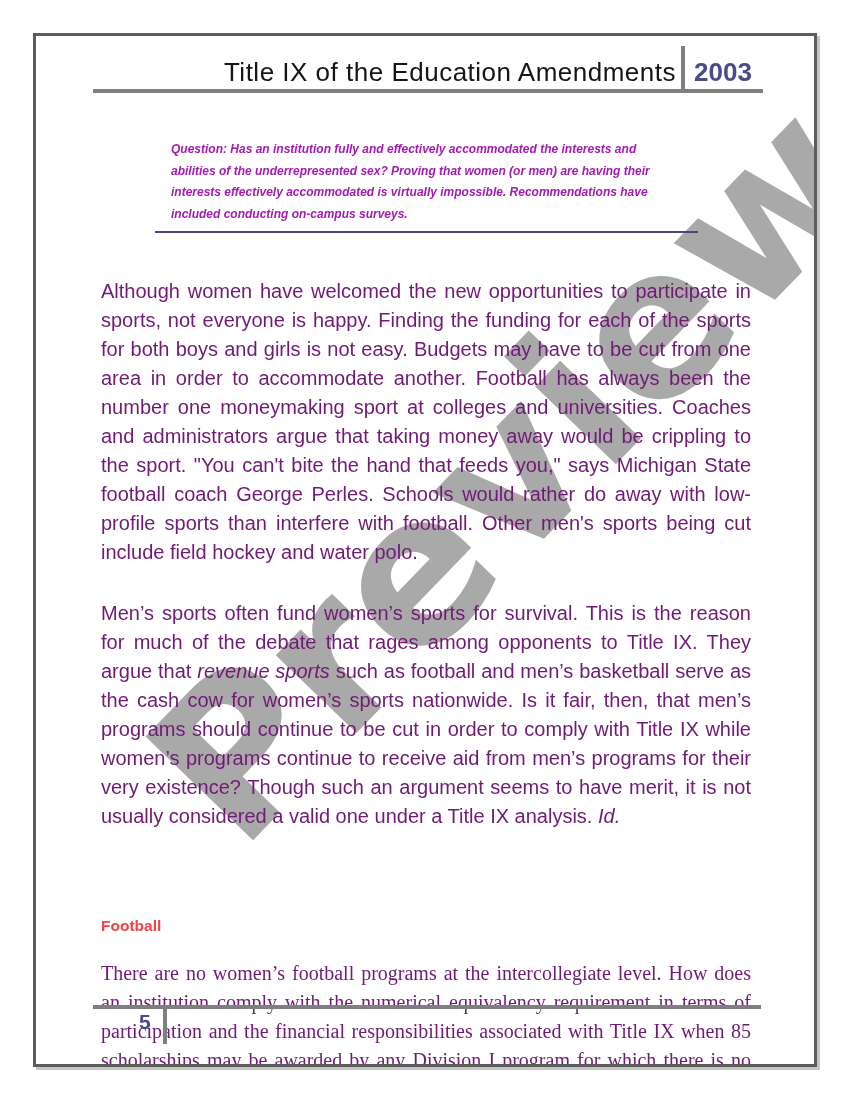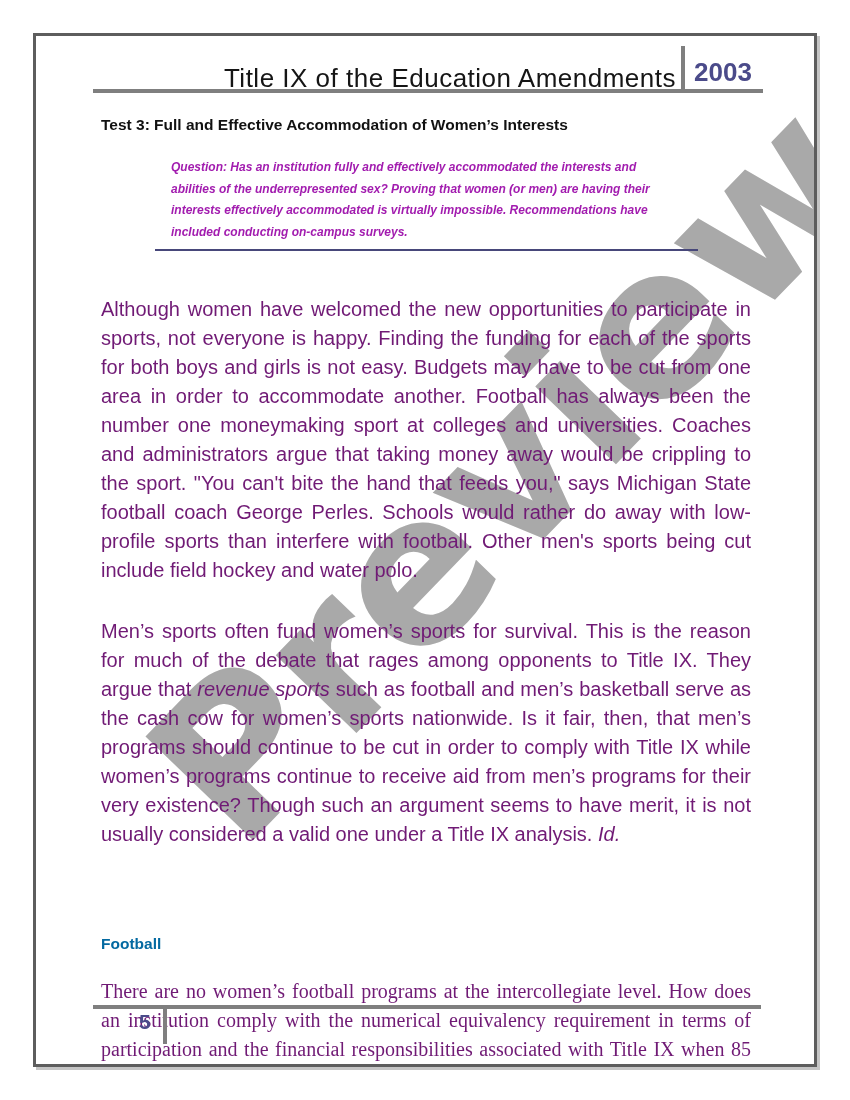--- a/index.html
+++ b/index.html
@@ -40,21 +40,21 @@
     color: #a9a9a9;
     z-index: 0;
     line-height: 205px;
     white-space: nowrap;
     pointer-events: none;
   }
   
   .header-title {
     position: absolute;
     right: 138px;
-    top: 27px;
+    top: 21px;
     font-size: 26px;
     letter-spacing: 0.5px;
     color: #151515;
     z-index: 2;
     white-space: nowrap;
   }
   .header-vbar {
     position: absolute;
     left: 645px;
     top: 10px;
@@ -115,21 +115,21 @@
     color: #701a75;
     text-align: justify;
   }
   .body-para.first {
     margin-top: 44px;
   }
   .football-heading {
     margin: 86px 0 0 0;
     font-size: 15.5px;
     font-weight: bold;
-    color: #0369a1;
+    color: #ef4444;
   }
   .body-para.after-heading {
     margin-top: 24px;
     font-family: Liberation Serif, serif;
   }
   em.inline-italic { }
   
   .footer-rule {
     position: absolute;
     left: 57px;
@@ -166,21 +166,20 @@
 
     <div class="watermark">Preview</div>
 
     <div class="header-title">Title IX of the Education Amendments</div>
     <div class="header-vbar"></div>
     <div class="header-year">2003</div>
     <div class="header-rule"></div>
 
     <div class="content">
 
-      <h2 class="test-heading">Test 3: Full and Effective Accommodation of Women’s Interests</h2>
 
       <div class="question-block">Question: Has an institution fully and effectively accommodated the interests and abilities of the underrepresented sex? Proving that women (or men) are having their interests effectively accommodated is virtually impossible. Recommendations have included conducting on-campus surveys.</div>
       <div class="question-rule"></div>
 
       <p class="body-para first">Although women have welcomed the new opportunities to participate in sports, not everyone is happy. Finding the funding for each of the sports for both boys and girls is not easy. Budgets may have to be cut from one area in order to accommodate another. Football has always been the number one moneymaking sport at colleges and universities. Coaches and administrators argue that taking money away would be crippling to the sport. "You can't bite the hand that feeds you," says Michigan State football coach George Perles. Schools would rather do away with low-profile sports than interfere with football. Other men's sports being cut include field hockey and water polo.</p>
 
       <p class="body-para"><span>Men’s sports often fund women’s sports for survival. This is the reason for much of the debate that rages among opponents to Title IX. They argue that </span><em class="inline-italic">revenue sports</em><span> such as football and men’s basketball serve as the cash cow for women’s sports nationwide. Is it fair, then, that men’s programs should continue to be cut in order to comply with Title IX while women’s programs continue to receive aid from men’s programs for their very existence? Though such an argument seems to have merit, it is not usually considered a valid one under a Title IX analysis. </span><em class="inline-italic">Id.</em></p>
 
       <h3 class="football-heading">Football</h3>
 

